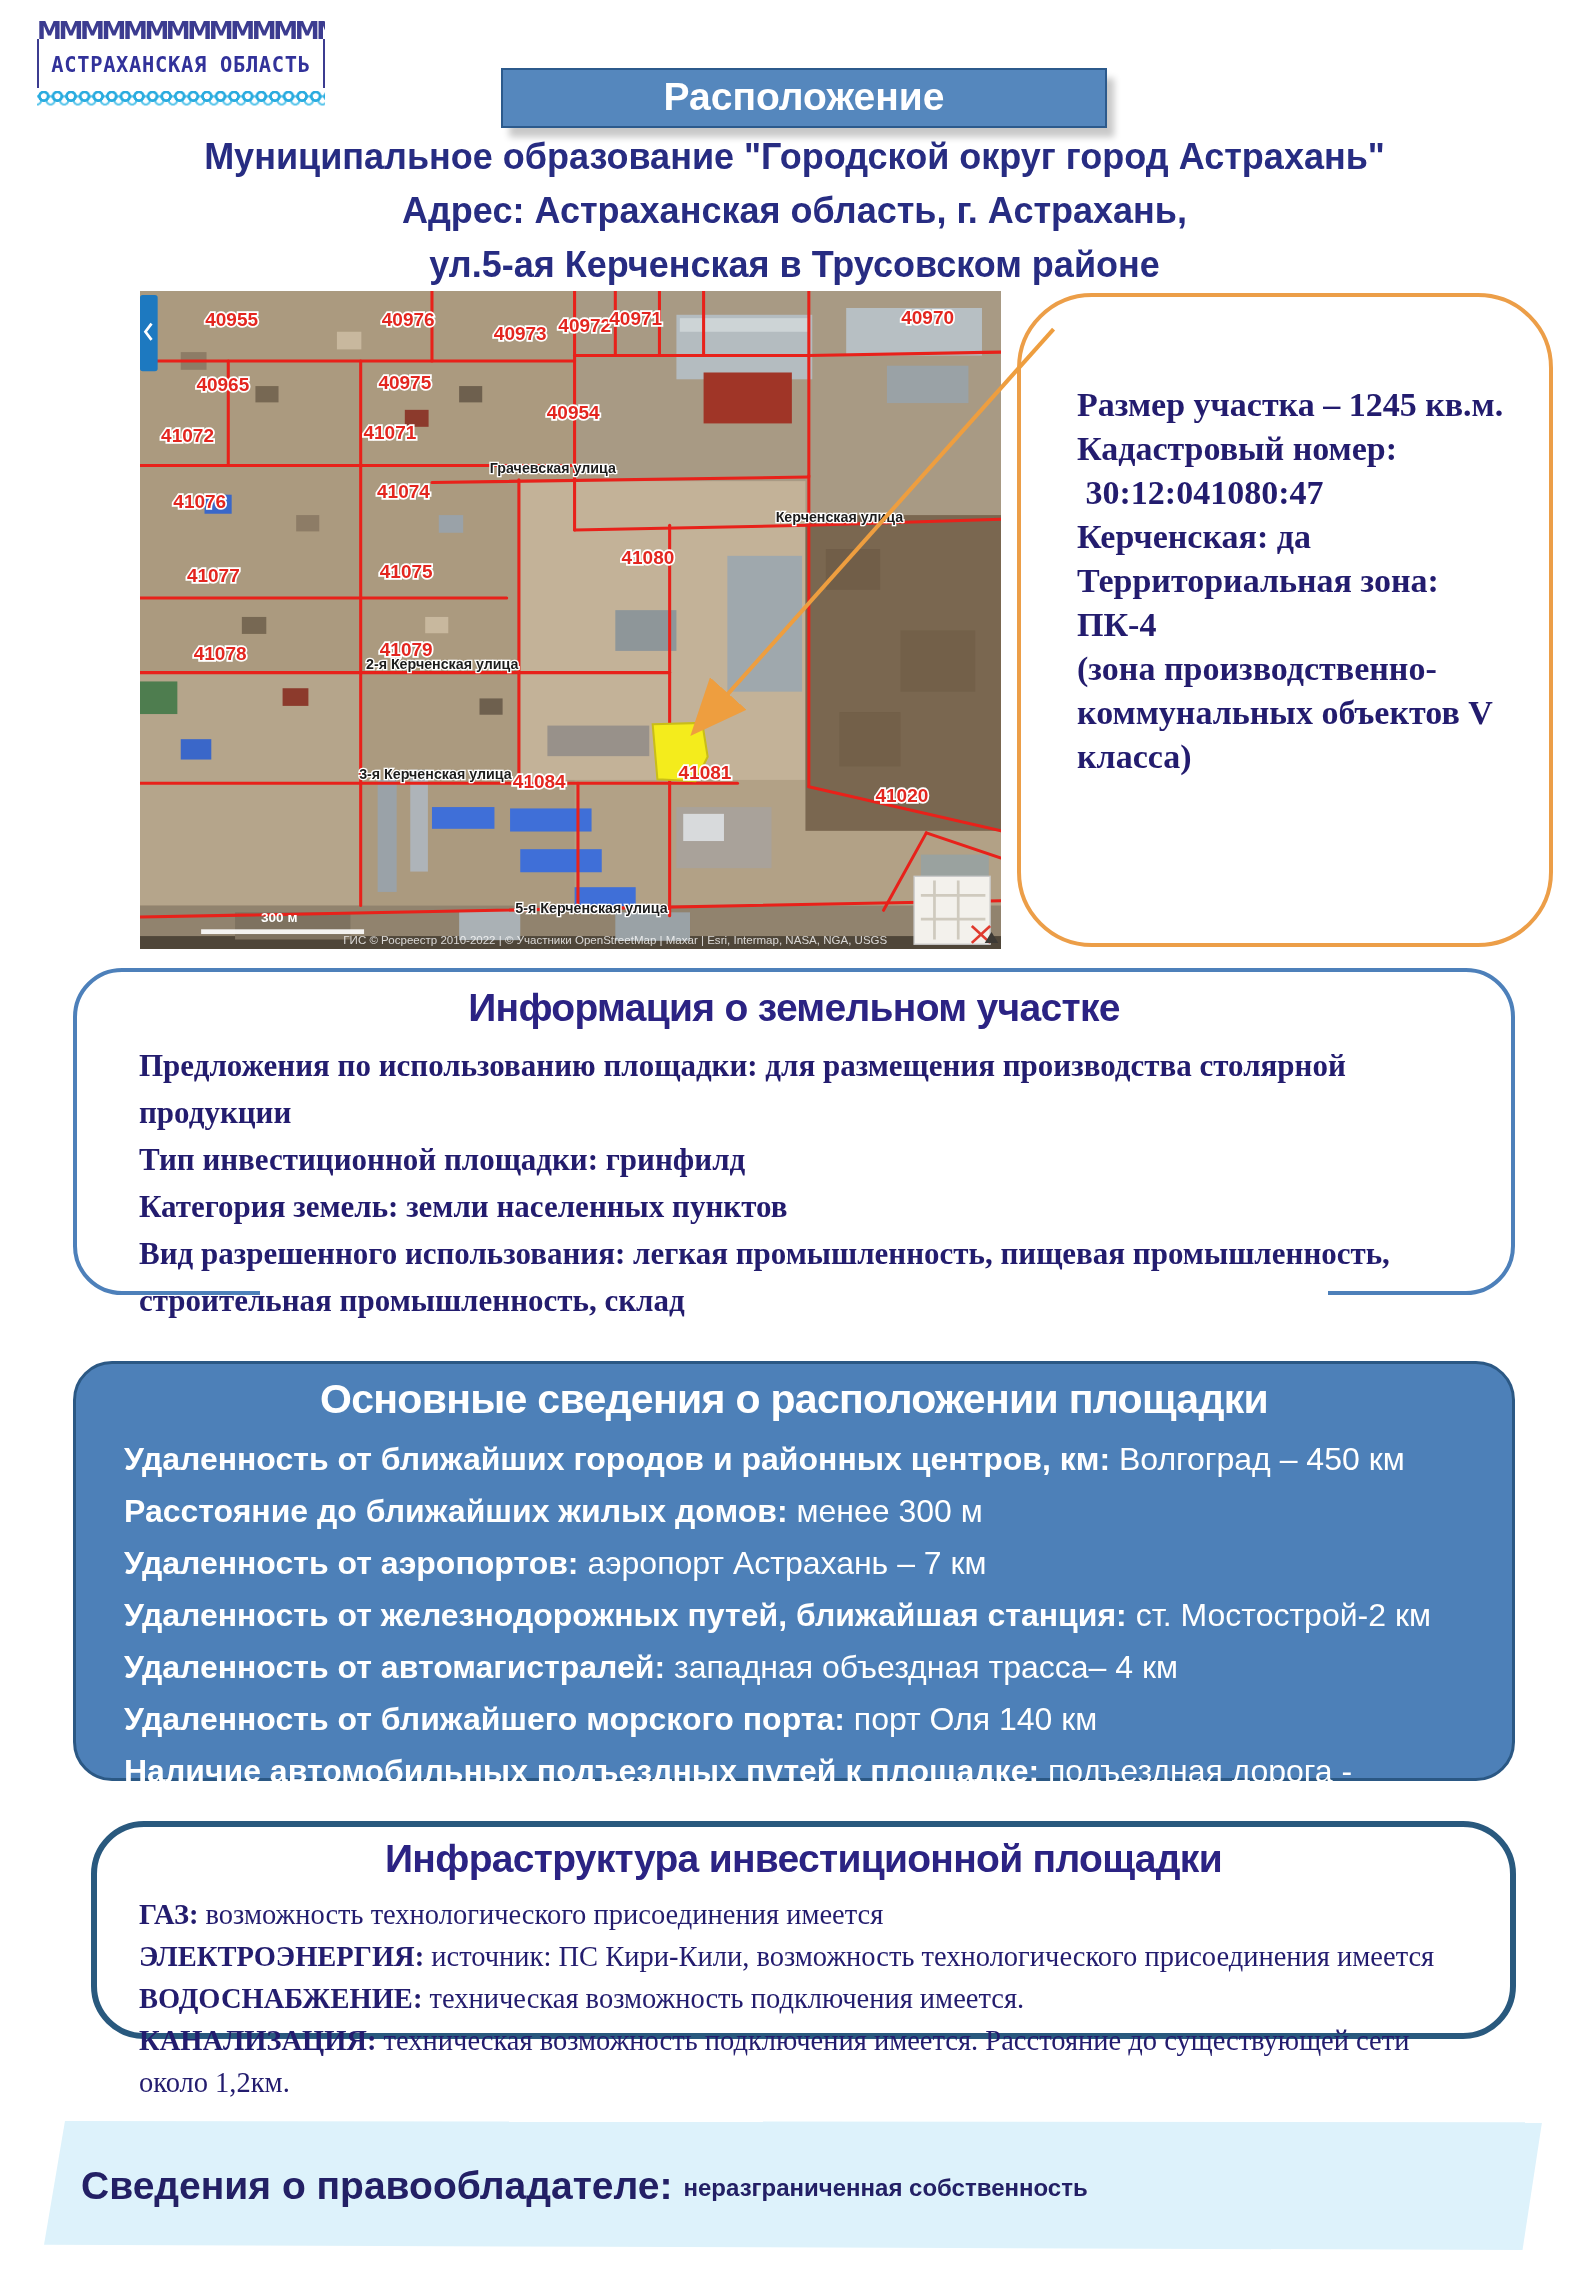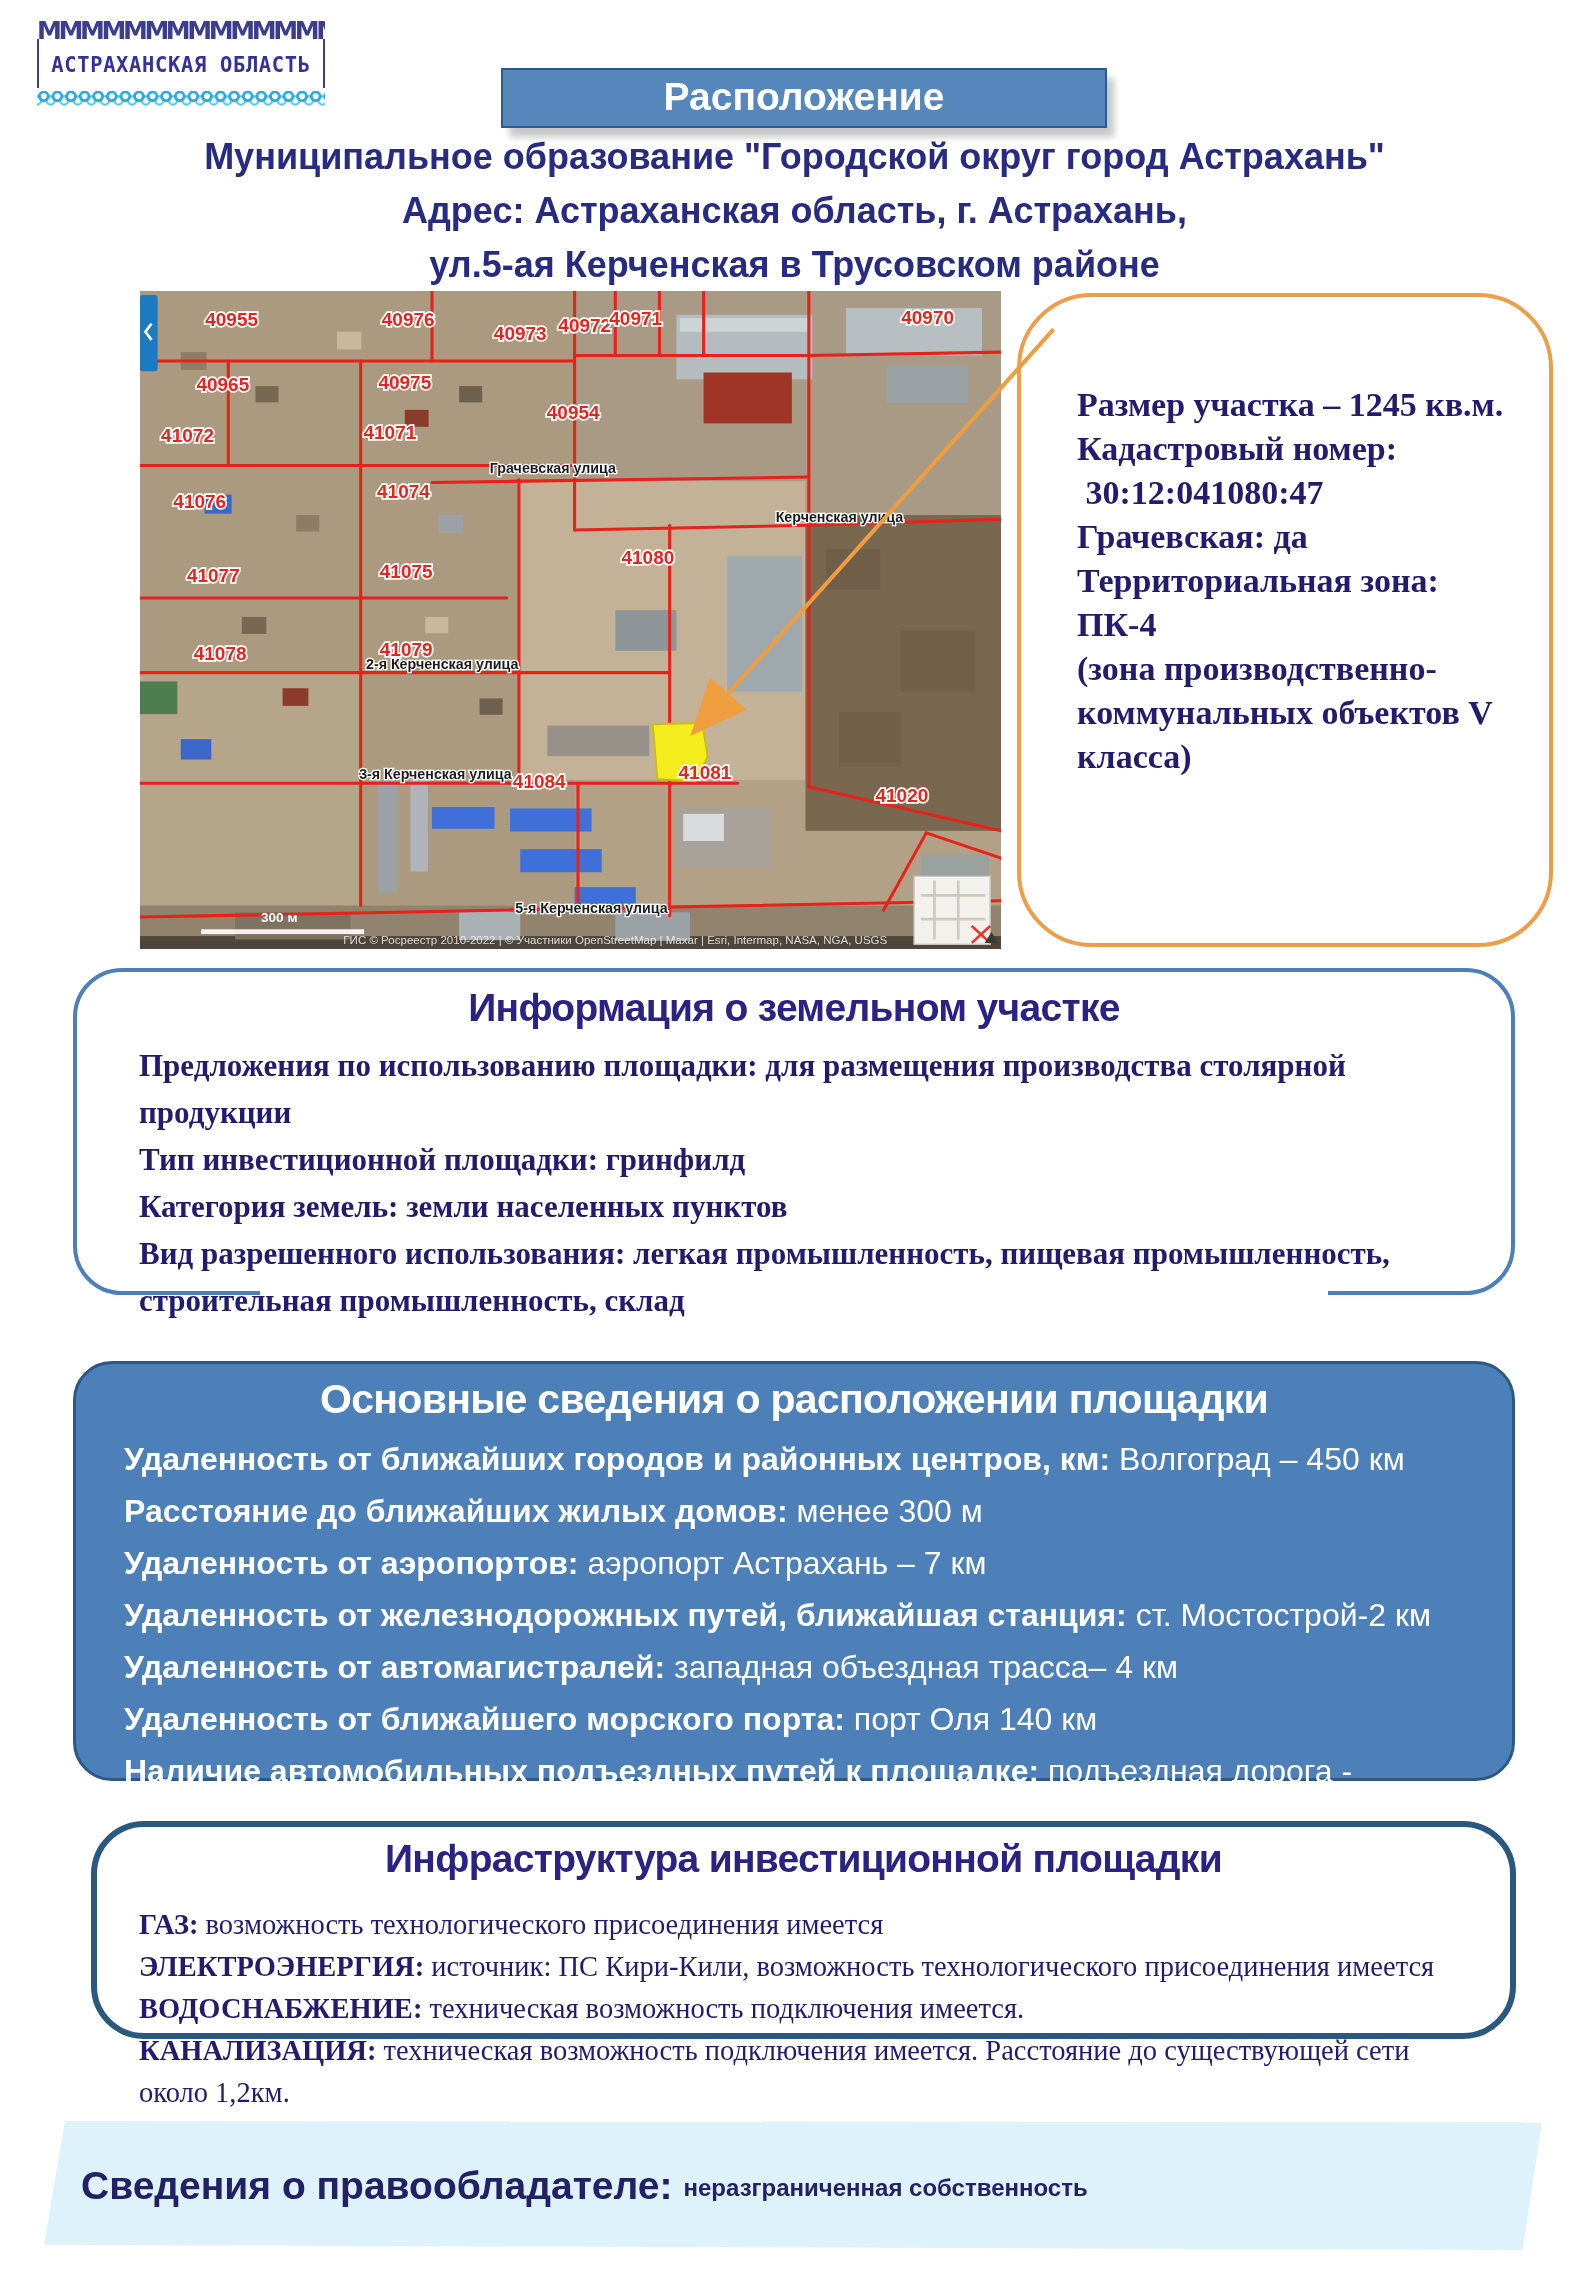--- a/index.html
+++ b/index.html
@@ -60,21 +60,21 @@
            border:3.4px solid #2b5884;border-radius:39px;box-sizing:border-box;color:#ffffff;}
   .loc-title{text-align:center;margin-top:12.2px;font-size:41px;font-weight:bold;letter-spacing:-0.7px;}
   .loc-rows{margin:9.5px 38px 0 48px;font-size:32px;line-height:52px;}
   .loc-rows .lbl{font-weight:bold;}
   .loc-rows .val{font-weight:normal;}
 
   
   .infra-box{position:absolute;left:91px;top:1821px;width:1425px;height:218px;border:6.1px solid #29597e;
              border-radius:53px;box-sizing:border-box;background:#fff;}
   .infra-title{text-align:center;margin-top:9.5px;font-size:39px;font-weight:bold;color:#2b2383;letter-spacing:-0.7px;}
-  .infra-rows{margin:23px 52px 0 42px;font-family:"Liberation Serif","DejaVu Serif",serif;
+  .infra-rows{margin:13px 52px 0 42px;font-family:"Liberation Serif","DejaVu Serif",serif;
               font-size:28.5px;line-height:42px;color:#231c6e;}
   .infra-rows .lbl{font-weight:bold;}
 
   
   .rights-box{position:absolute;left:44px;top:2121px;width:1498px;height:129px;background:#ddf2fb;
               clip-path:polygon(1.4% 0%,100% 1%,98.7% 100%,0% 96%);display:flex;align-items:center;
               padding-left:37px;box-sizing:border-box;}
   .rights-label{font-size:39px;font-weight:bold;color:#232065;}
   .rights-value{font-size:24px;font-weight:bold;color:#232065;margin-left:11px;padding-top:4.1px;}
 </style>
@@ -240,21 +240,21 @@
         <path d="M0,0 L14,6 L0,12 z" fill="#ee9e3f"></path>
       </marker>
     </defs>
     <line x1="1345" y1="56" x2="822" y2="642" stroke="#ee9e3f" stroke-width="6" marker-end="url(#ah)"></line>
   </svg>
 
   <div class="callout">
     <div>Размер участка – 1245 кв.м.</div>
     <div>Кадастровый номер:</div>
     <div> 30:12:041080:47</div>
-    <div>Грачевская: да</div>
+    <div>Керченская: да</div>
     <div>Территориальная зона: ПК-4</div>
     <div>(зона производственно-</div>
     <div>коммунальных объектов V</div>
     <div>класса)</div>
   </div>
 
   <div class="info-box">
     <div class="info-title">Информация о земельном участке</div>
     <div class="info-body">
       <div>Предложения по использованию площадки: для размещения производства столярной продукции</div>

